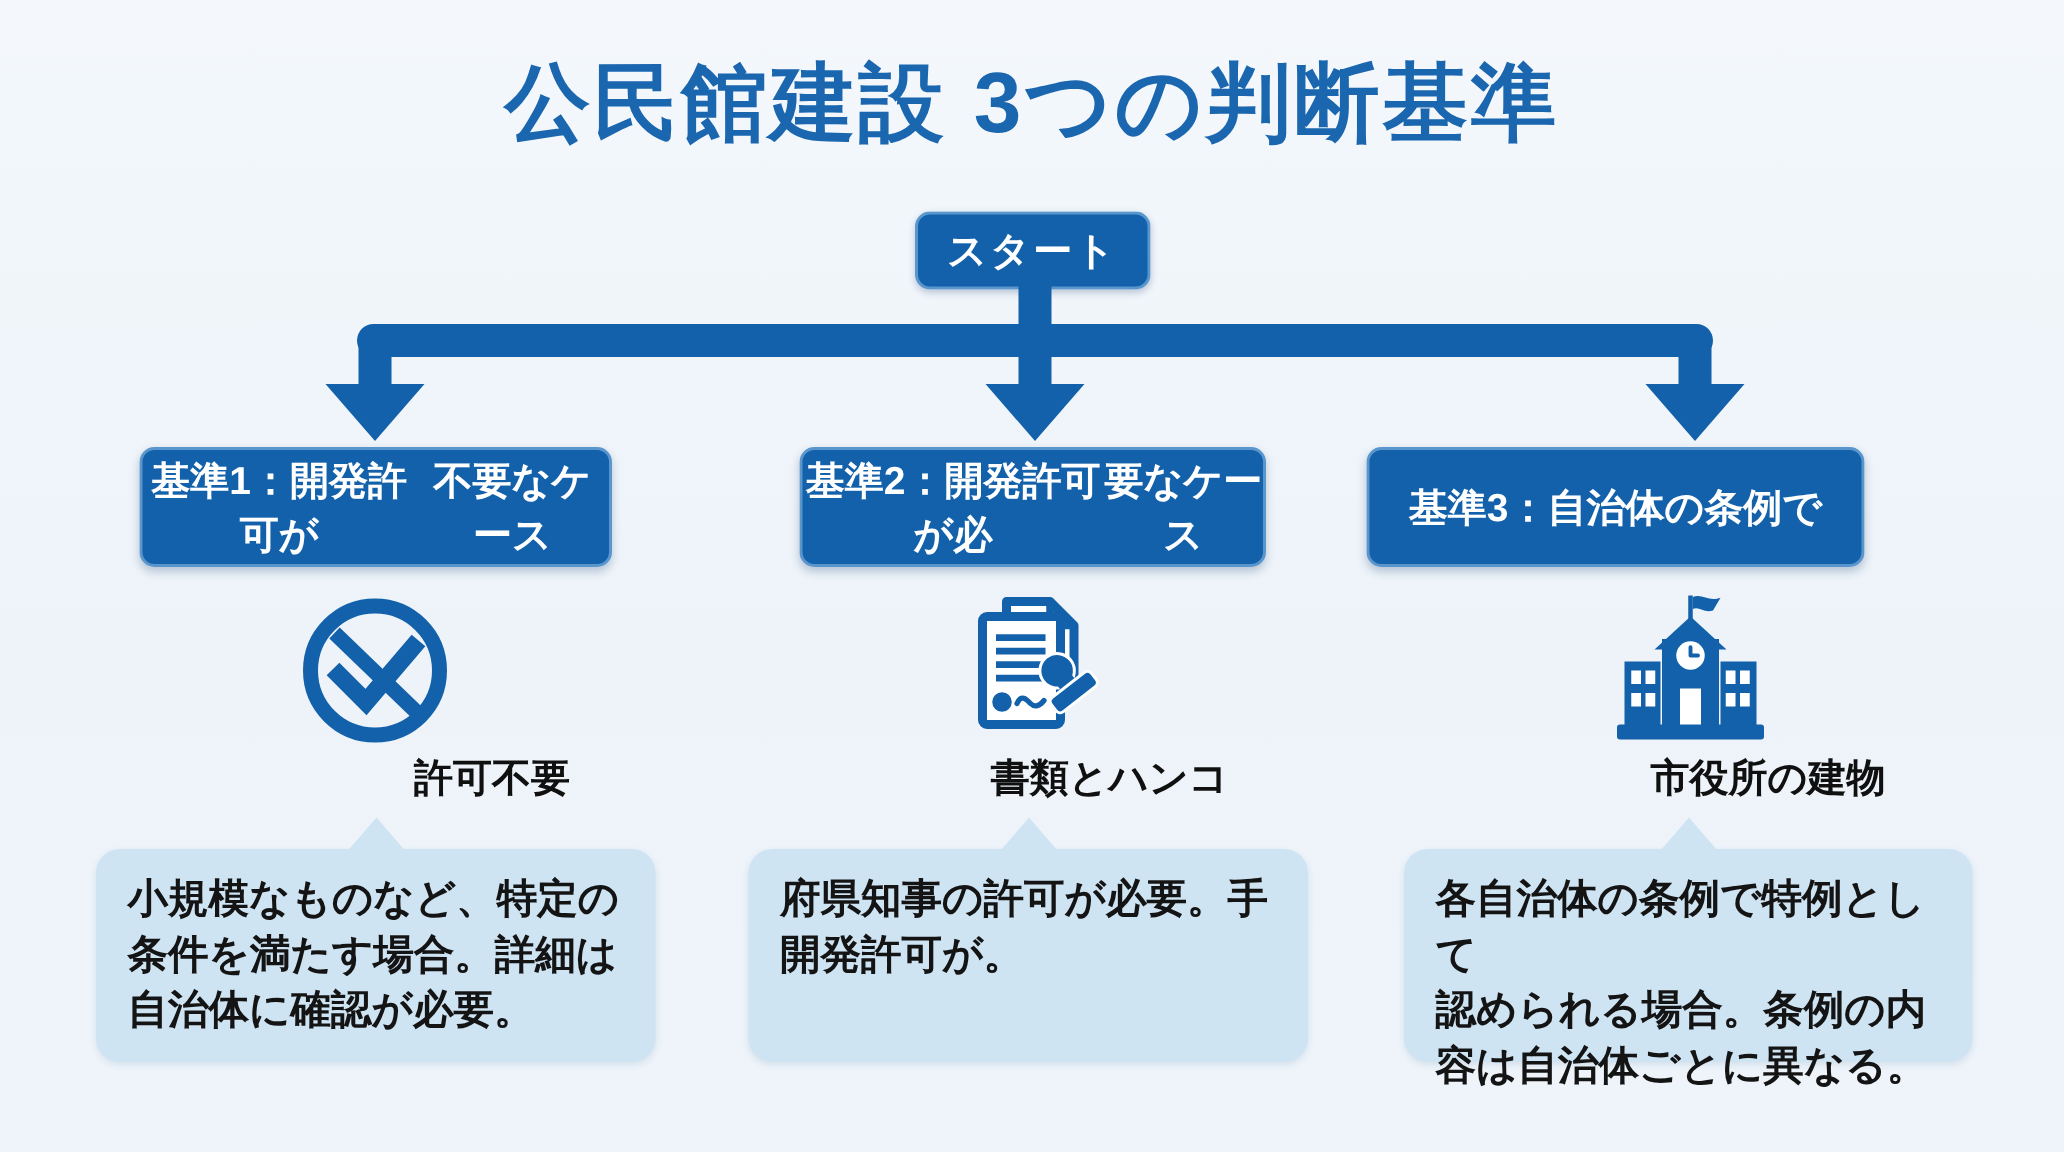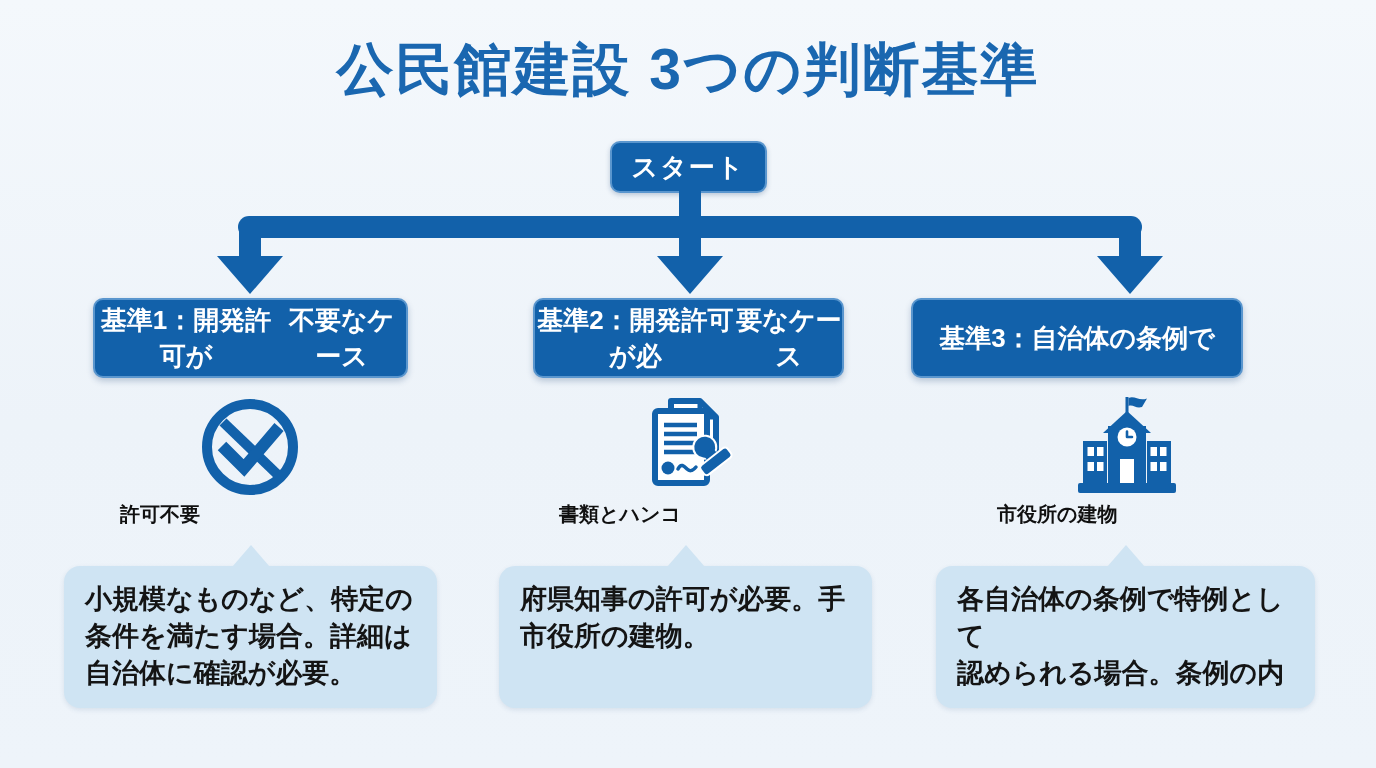--- a/index.html
+++ b/index.html
@@ -61,22 +61,22 @@
   .icon-wrap{
     position:absolute;top:394px;width:104px;height:106px;
     color:var(--primary-blue);
   }
   .icon-wrap.c1{left:198px;}
   .icon-wrap.c2{left:637px;}
   .icon-wrap.c3{left:1075px;}
   .icon-wrap svg{width:100%;height:100%;display:block;}
   .icon-label{
     position:absolute;top:501px;width:260px;
-    text-align:left;
-    font-size:20px;font-weight:800;
+    text-align:right;
+    font-size:26px;font-weight:800;
     color:#101010;
   }
   .icon-label.c1{left:120px;}
   .icon-label.c2{left:559px;}
   .icon-label.c3{left:997px;}
   .bubble{
     position:absolute;top:566px;height:142px;
     background:var(--bubble-blue);
     border-radius:16px;
     padding:15px 21px 4px 21px;
@@ -185,21 +185,22 @@
 
   <div class="bubble c1">
     <div class="pointer"></div>
     <div>小規模なものなど、特定の</div>
     <div>条件を満たす場合。詳細は</div>
     <div>自治体に確認が必要。</div>
   </div>
   <div class="bubble c2">
     <div class="pointer"></div>
     <div>府県知事の許可が必要。手</div>
-    <div>市役所の建物。</div>
+    <div>開発許可が。</div>
   </div>
   <div class="bubble c3">
     <div class="pointer"></div>
     <div>各自治体の条例で特例として</div>
     <div>認められる場合。条例の内</div>
+    <div>容は自治体ごとに異なる。</div>
   </div>
 
 </div>
 
 </body></html>

